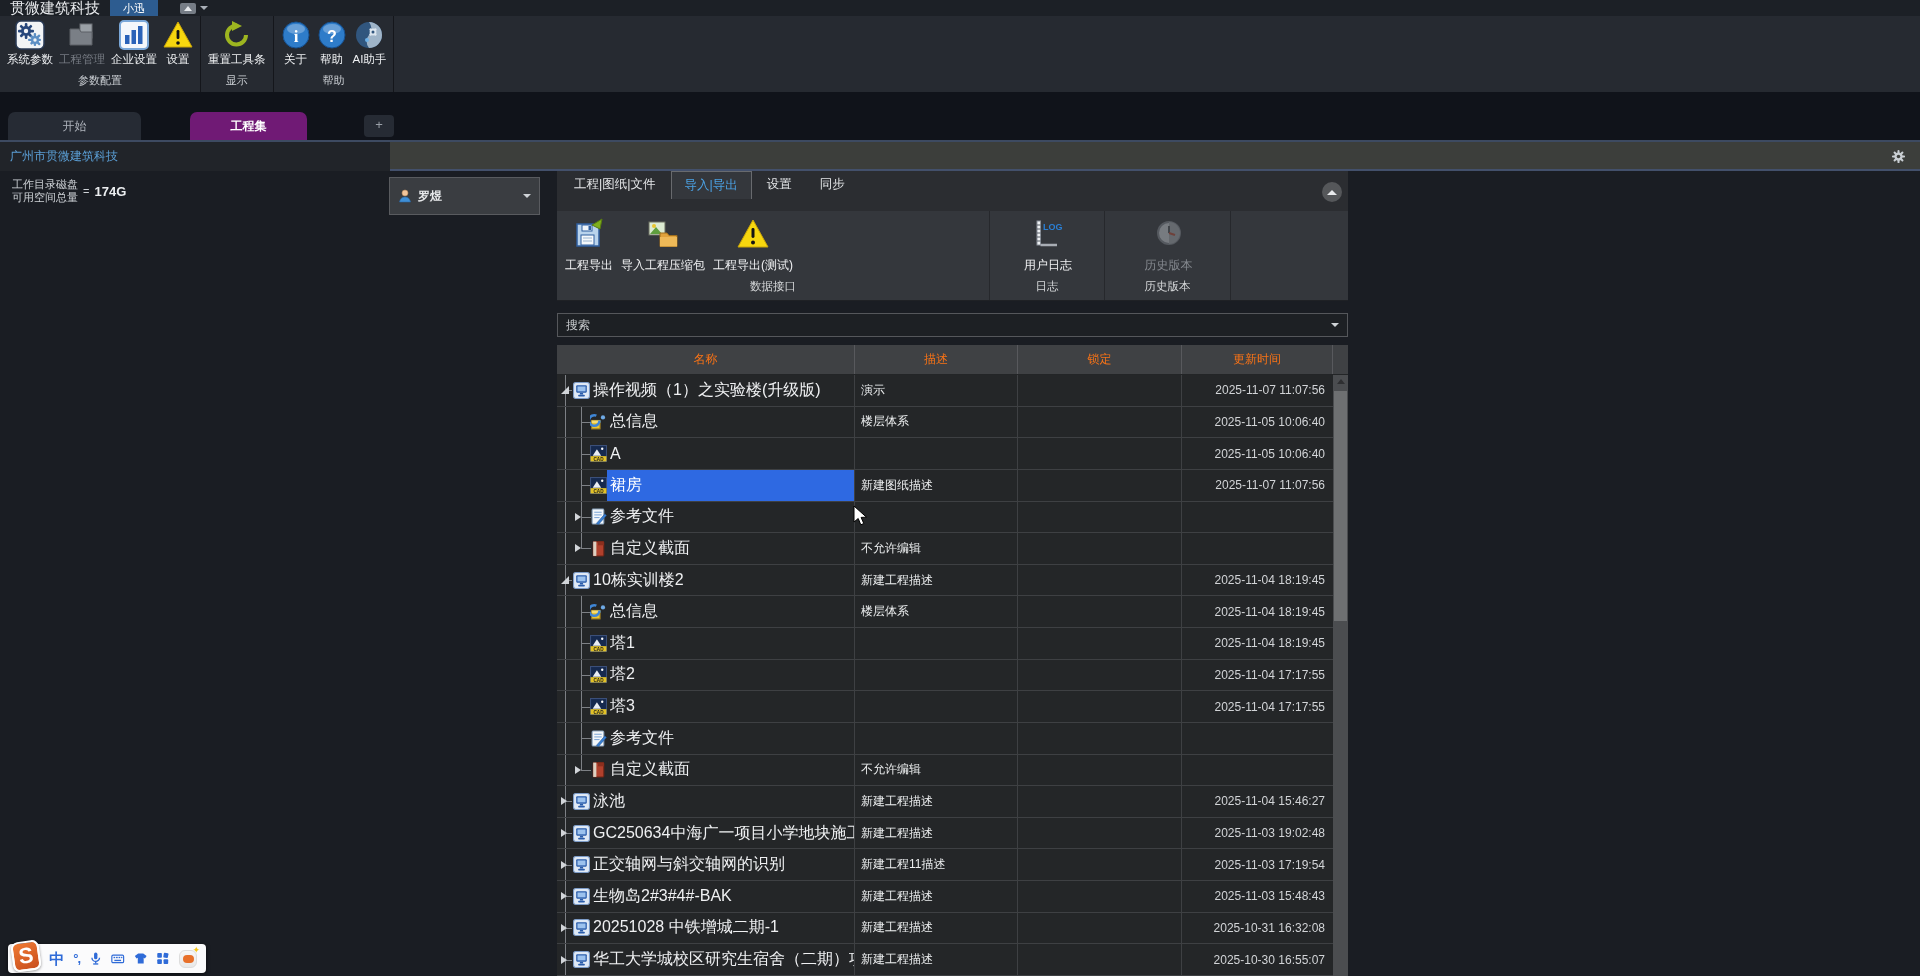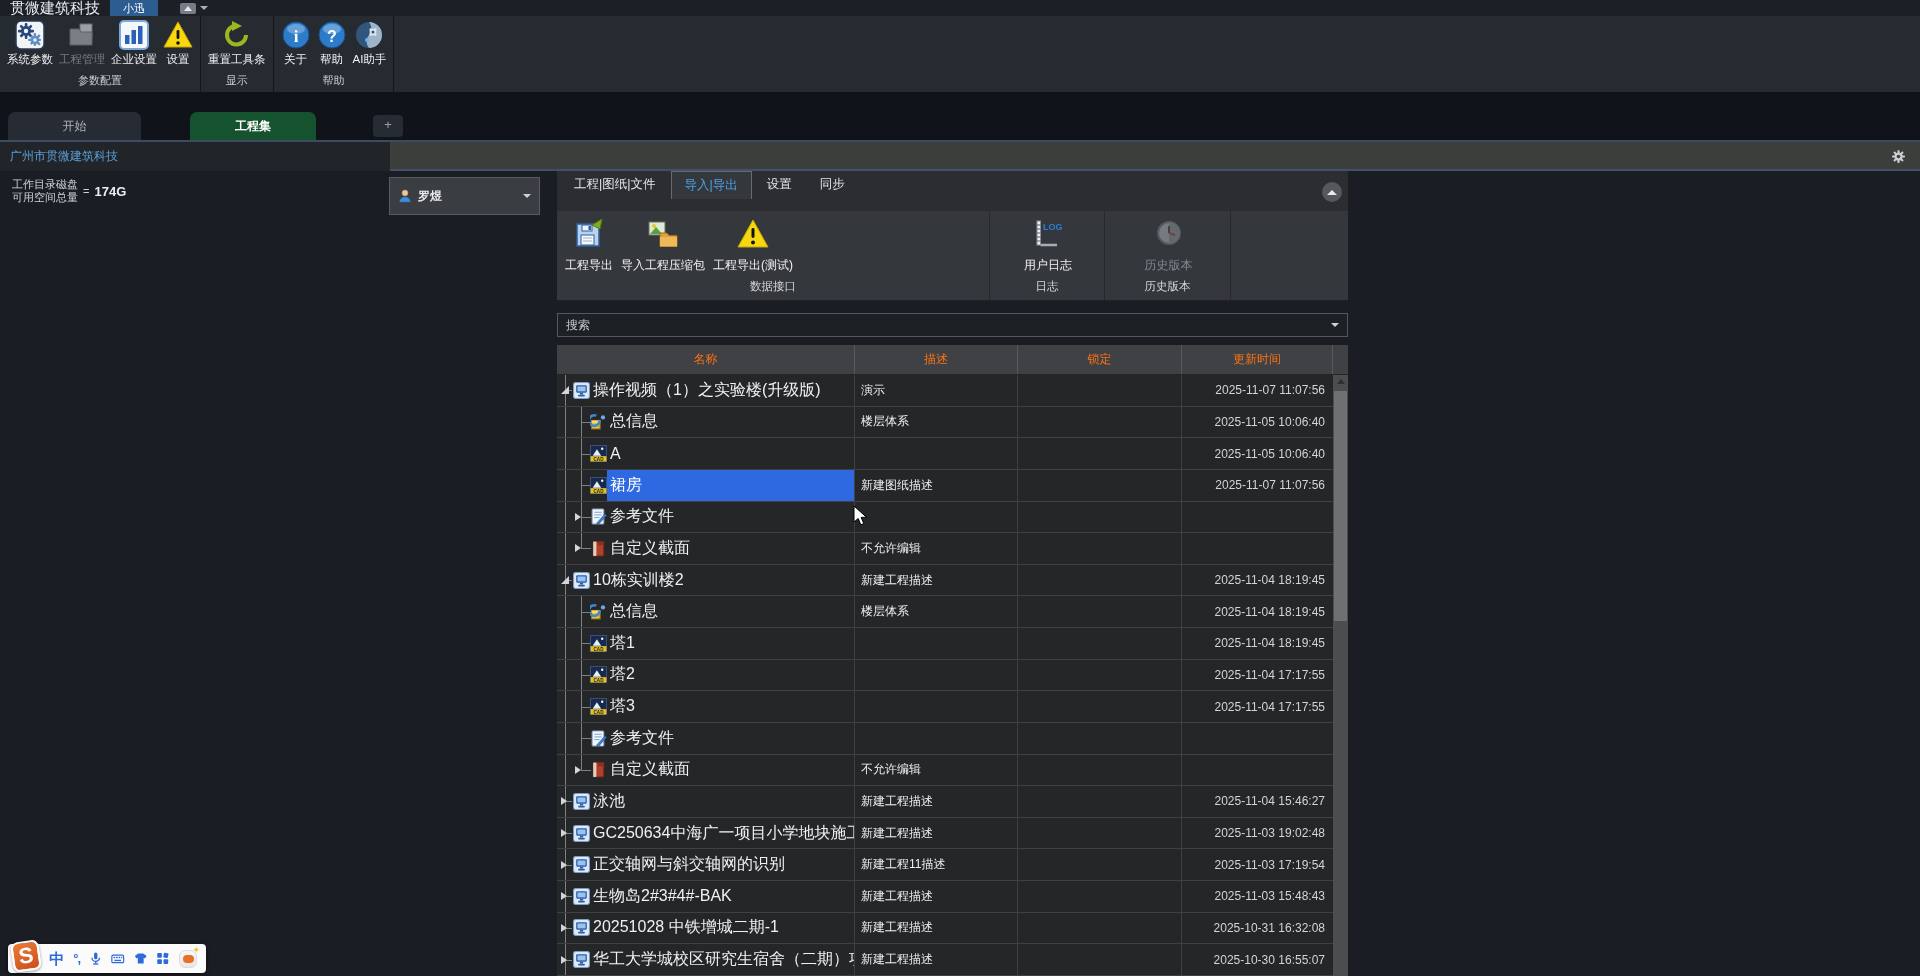--- a/index.html
+++ b/index.html
@@ -28,21 +28,21 @@
   .rlabel { font-size:11.5px; color:#edeff1; white-space:nowrap; }
   .rbtn.disabled .rlabel { color:#757a82; }
   .rgroup-label { text-align:center; font-size:11px; color:#c9cdd2; padding:1px 10px 4px 10px; white-space:nowrap; }
 
   
   #doctabs { position:absolute; top:92px; left:0; right:0; height:48px; background:#10131a;
     display:flex; align-items:flex-end; padding-left:8px;gap:44px; }
   .dtab { height:28px; line-height:28px; text-align:center; border-radius:7px 7px 0 0;
     font-size:12px; margin-right:5px; }
   .dtab-start { width:133px; background:#262b34; color:#aeb3bb; }
-  .dtab-active { width:126px; background:#14532d; color:#ffffff; font-weight:bold; }
+  .dtab-active { width:117px; background:#701a75; color:#ffffff; font-weight:bold; }
   .dtab-add { width:30px; height:22px; line-height:20px; margin-bottom:3px; margin-left:8px;
     background:#262b34; border-radius:4px; color:#9aa0a8; text-align:center; font-size:13px; }
 
   
   #titlebar { position:absolute; top:140px; left:0; right:0; height:31px;
     background:#3c3e3b; border-top:2px solid #3d4a61; }
   #titlebar-left { position:absolute; left:0; top:0; width:390px; height:100%; background:#212429; }
   #title-text { position:absolute; left:10px; top:0; line-height:29px; font-size:12px; color:#5b9fd6; }
   #titlebar-accent { position:absolute; left:390px; right:0; bottom:0; height:2px; background:#43506b; }
   #title-gear { position:absolute; right:14px; top:7px; width:15px; height:15px; }

